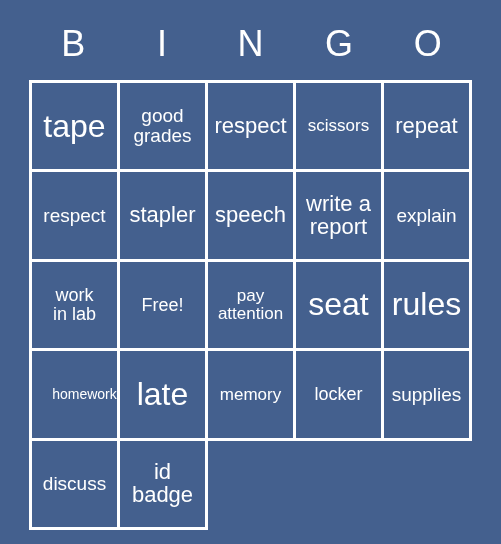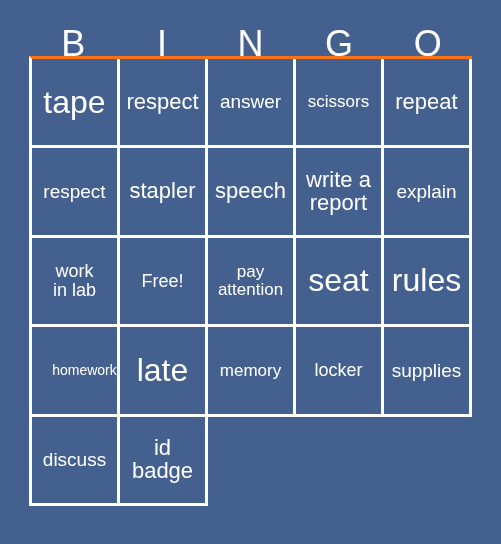--- a/index.html
+++ b/index.html
@@ -37,25 +37,25 @@
     justify-content: center;
     color: #ffffff;
     font-size: 36px;
     line-height: 1;
     font-weight: 400;
     letter-spacing: 0px;
   }
   .grid {
     position: absolute;
     left: 29px;
-    top: 56px;
+    top: 80px;
     width: 443px;
     height: 450px;
     box-sizing: border-box;
-    border-top: 3px solid #f97316;
+    border-top: 3px solid #ffffff;
     border-left: 3px solid #ffffff;
     display: grid;
     grid-template-columns: repeat(5, 1fr);
     grid-template-rows: repeat(5, 1fr);
     background: #44608e;
   }
   .cell {
     box-sizing: border-box;
     border-right: 3px solid #ffffff;
     border-bottom: 3px solid #ffffff;
@@ -92,24 +92,25 @@
     <div class="header-letter">N</div>
     <div class="header-letter">G</div>
     <div class="header-letter">O</div>
   </div>
 
   <div class="grid" id="bingo-grid">
       <div class="cell">
         <span class="cell-text fs-xxl">tape</span>
       </div>
       <div class="cell">
-        <span class="cell-text fs-lg">respect</span>
+        <span class="cell-text fs-md">good
+grades</span>
       </div>
       <div class="cell">
-        <span class="cell-text fs-md">answer</span>
+        <span class="cell-text fs-lg">respect</span>
       </div>
       <div class="cell">
         <span class="cell-text fs-sm">scissors</span>
       </div>
       <div class="cell">
         <span class="cell-text fs-lg">repeat</span>
       </div>
       <div class="cell">
         <span class="cell-text fs-md">respect</span>
       </div>

